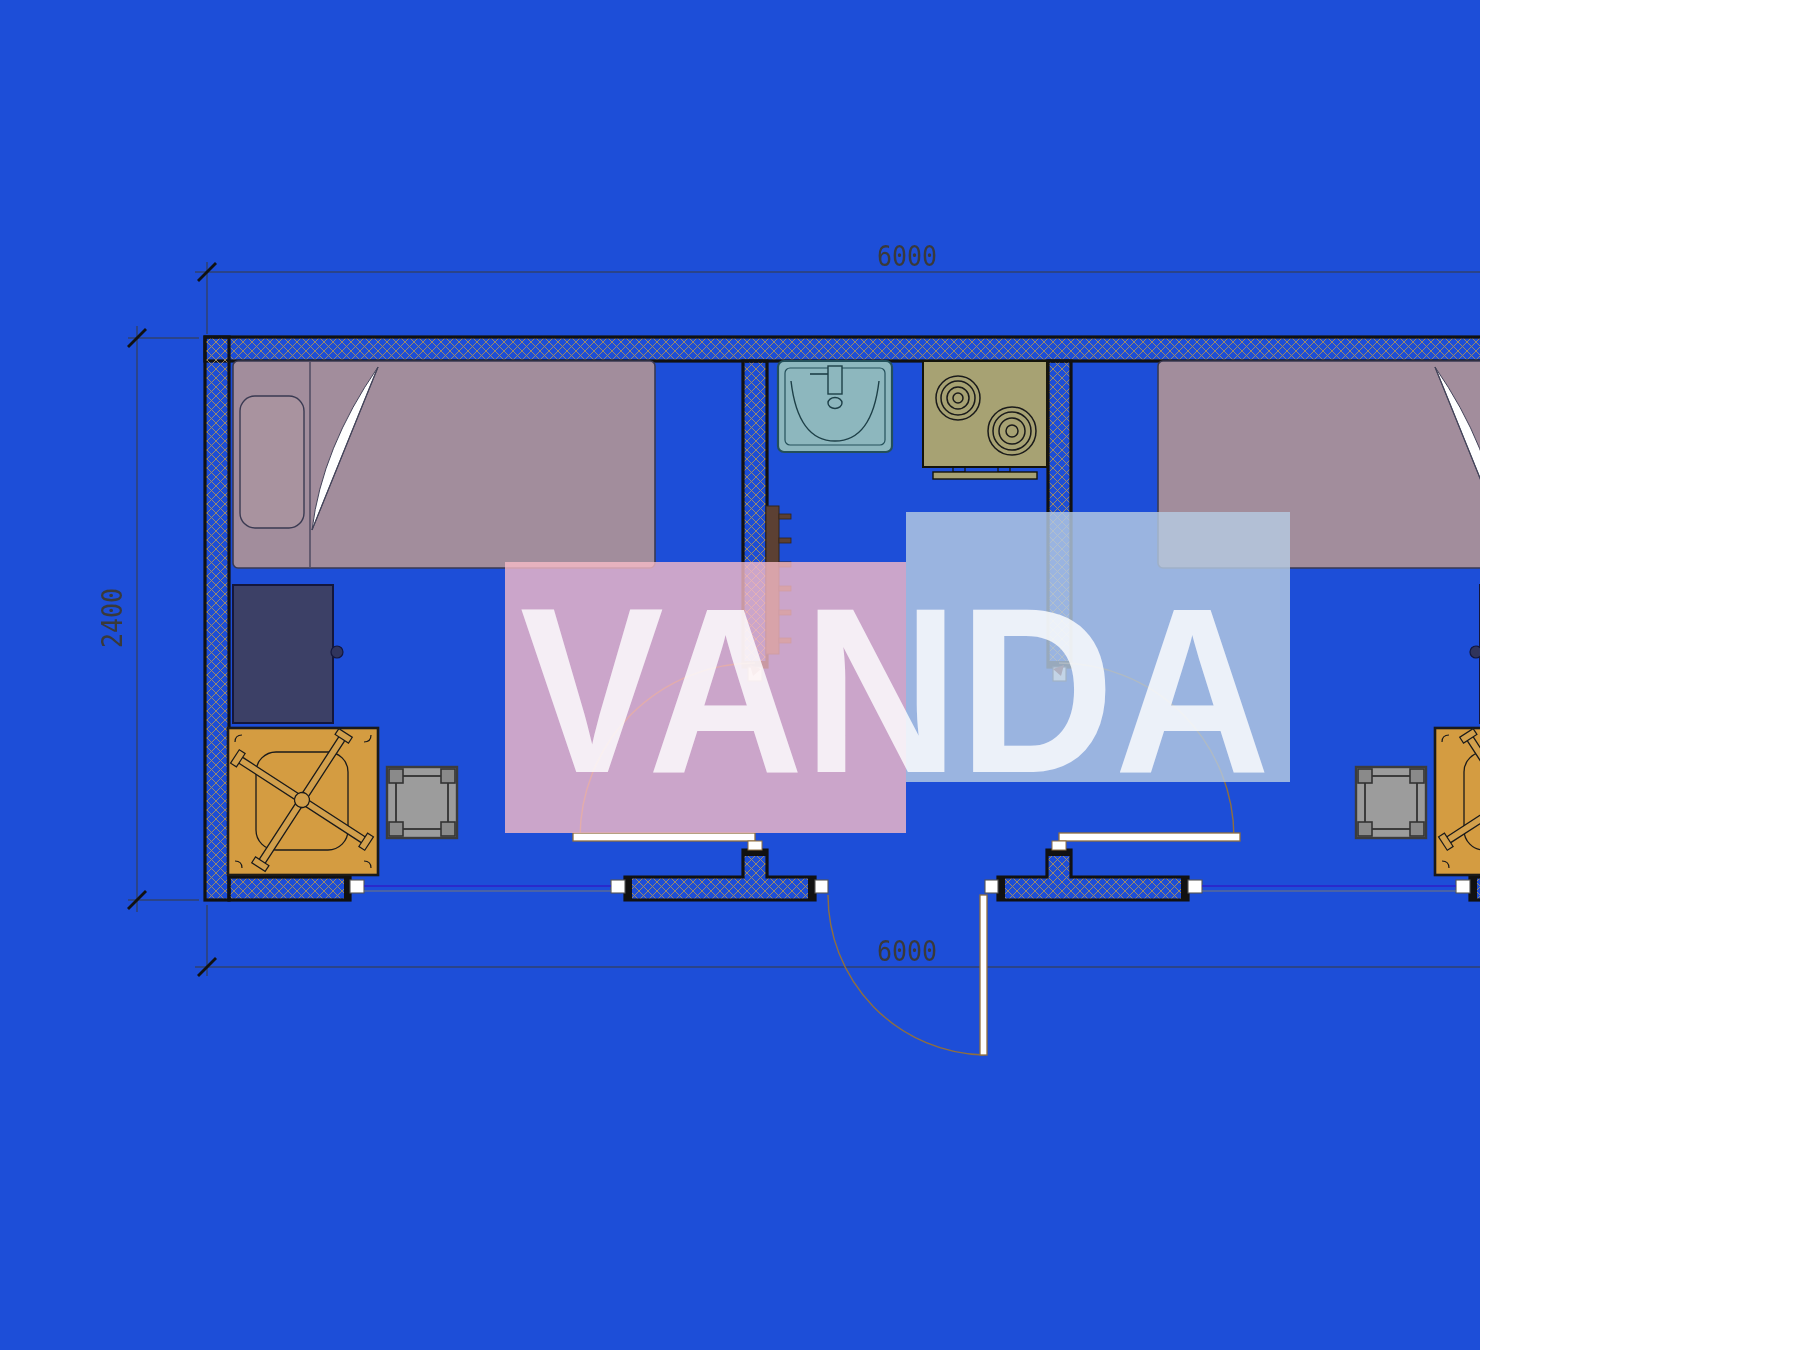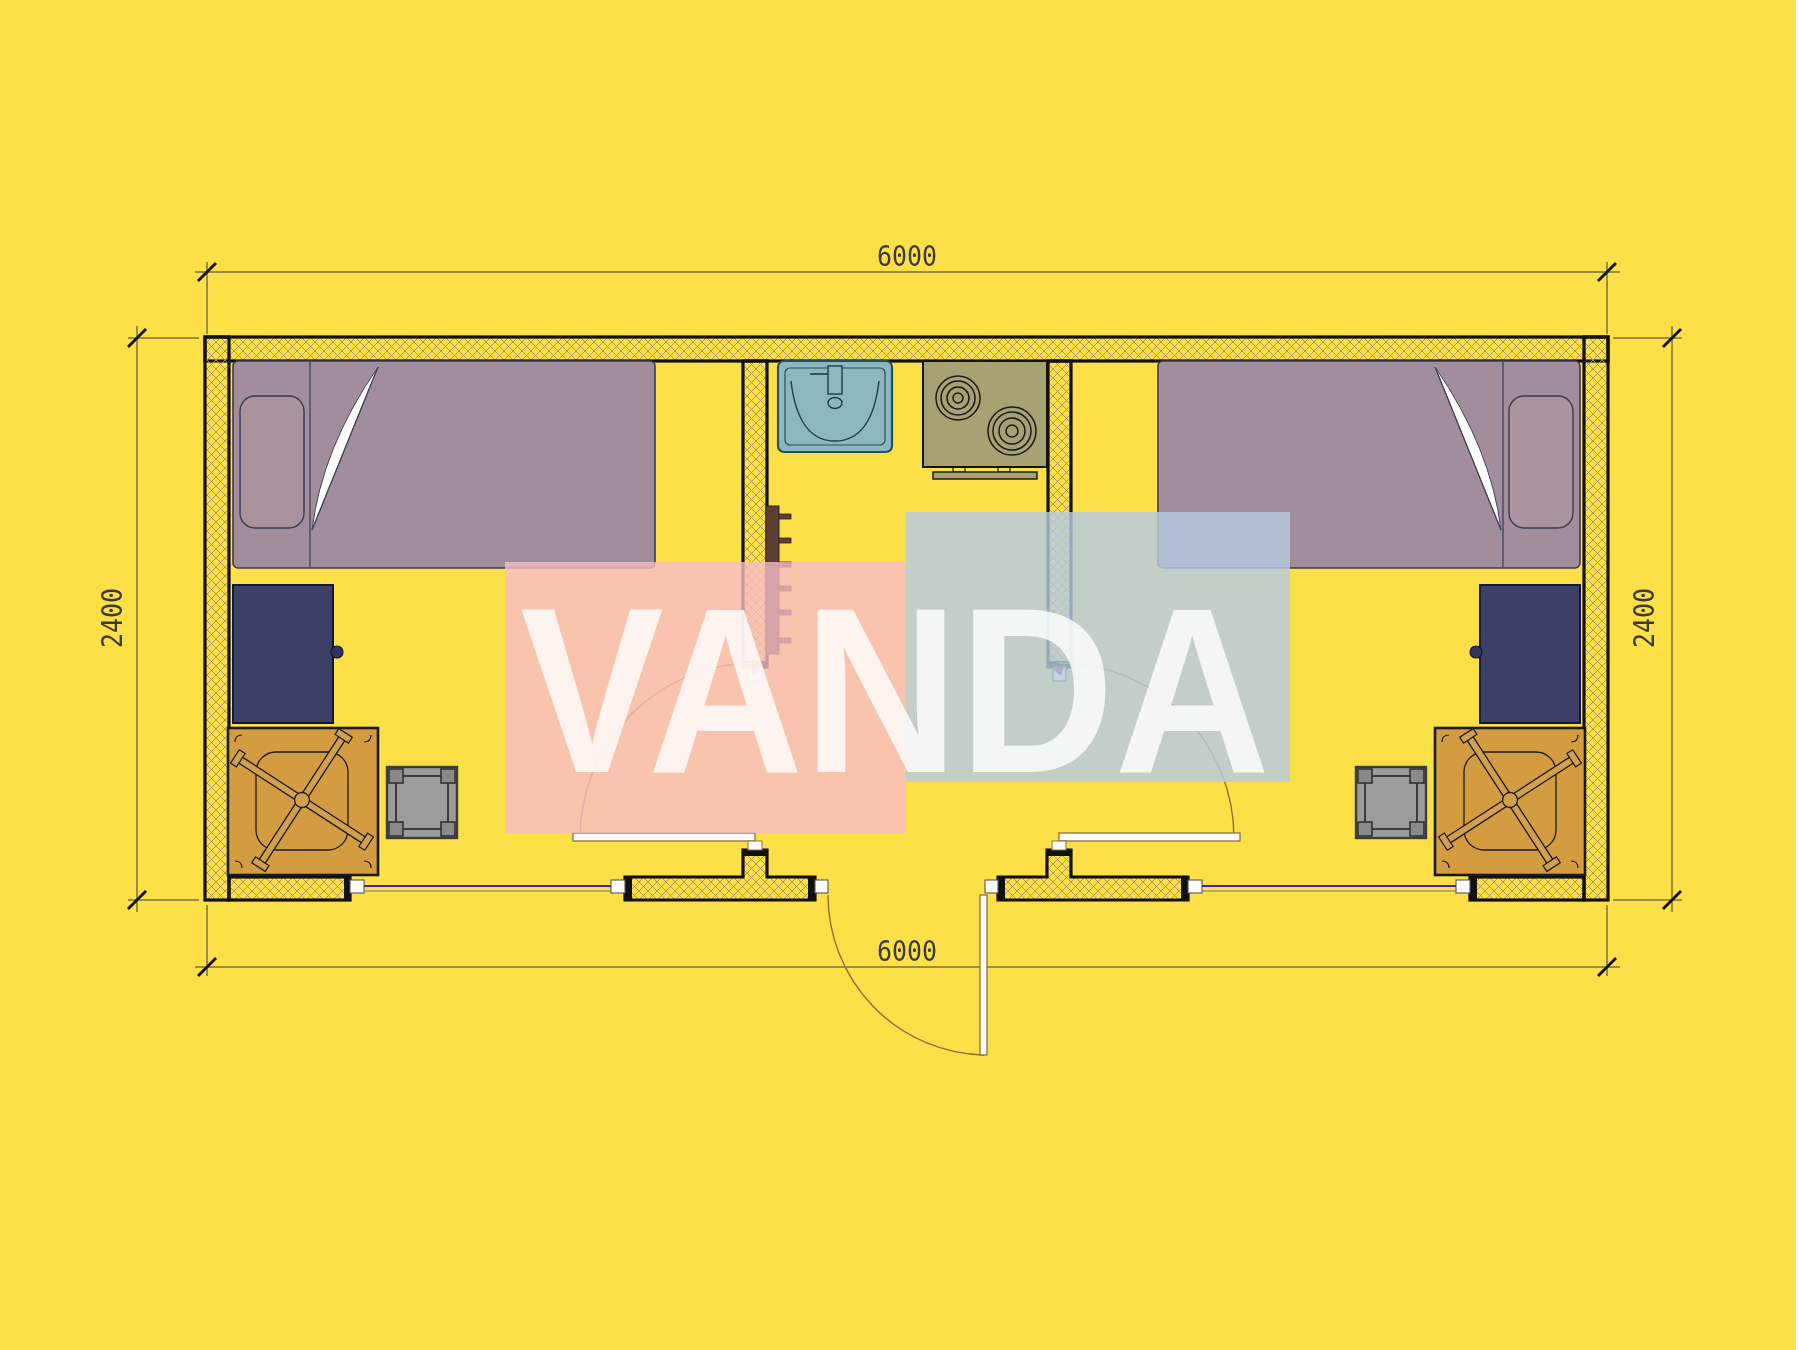--- a/index.html
+++ b/index.html
@@ -1,16 +1,16 @@
 <!DOCTYPE html>
 <html><head>
 <meta charset="utf-8">
 <style>
   html,body{margin:0;padding:0;background:#fff;}
-  .canvas{position:relative;width:1796px;height:1350px;background:#fde047;overflow:hidden;
+  .canvas{position:relative;width:1480px;height:1350px;background:#1d4ed8;overflow:hidden;
           font-family:"DejaVu Sans","Liberation Sans",sans-serif;}
   svg text.dim{font-family:"DejaVu Sans Mono","Liberation Mono",monospace;
                font-size:29px;fill:#3a3a3a;}
   svg text.wm{font-family:"Liberation Sans","DejaVu Sans",sans-serif;
               font-weight:bold;fill:#ffffff;opacity:.82;}
   .wallline{stroke:#111;stroke-width:3.2;}
   .dimline{stroke:#3a3a3a;stroke-width:1;fill:none;}
   .tick{stroke:#111;stroke-width:2.8;}
   .doorline{stroke:#8f6f3f;stroke-width:1.4;fill:none;}
 </style>

